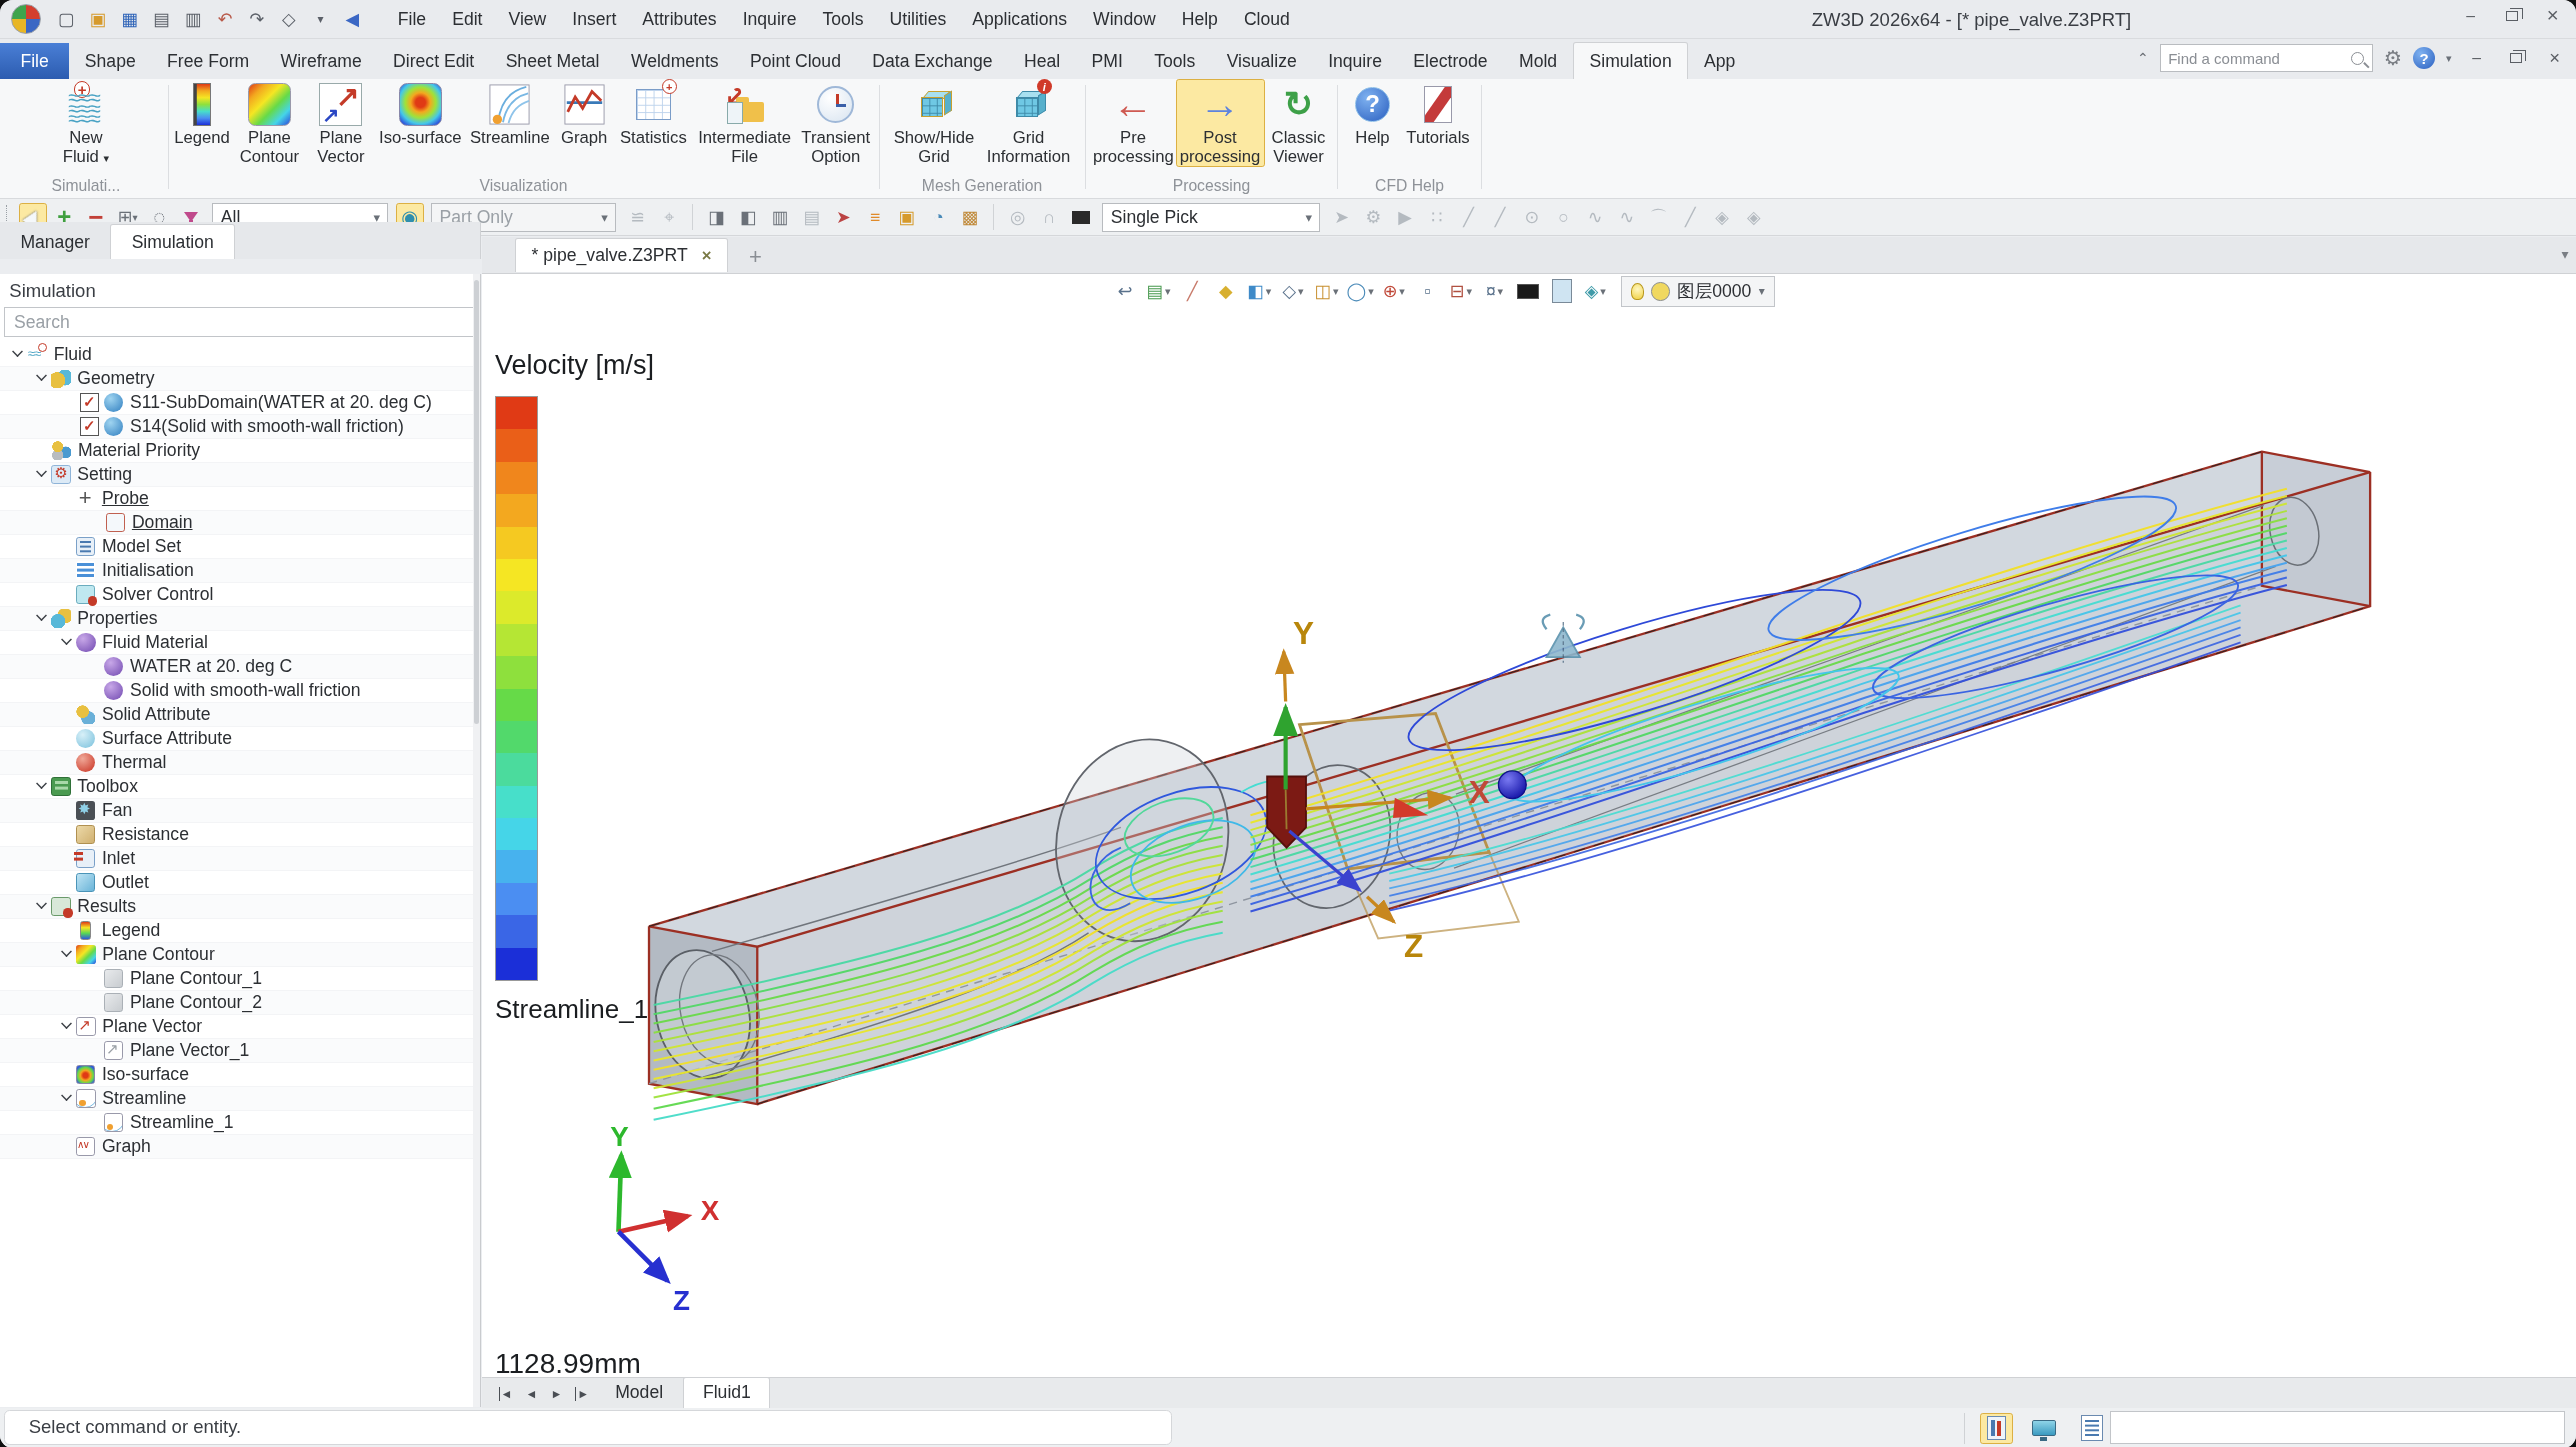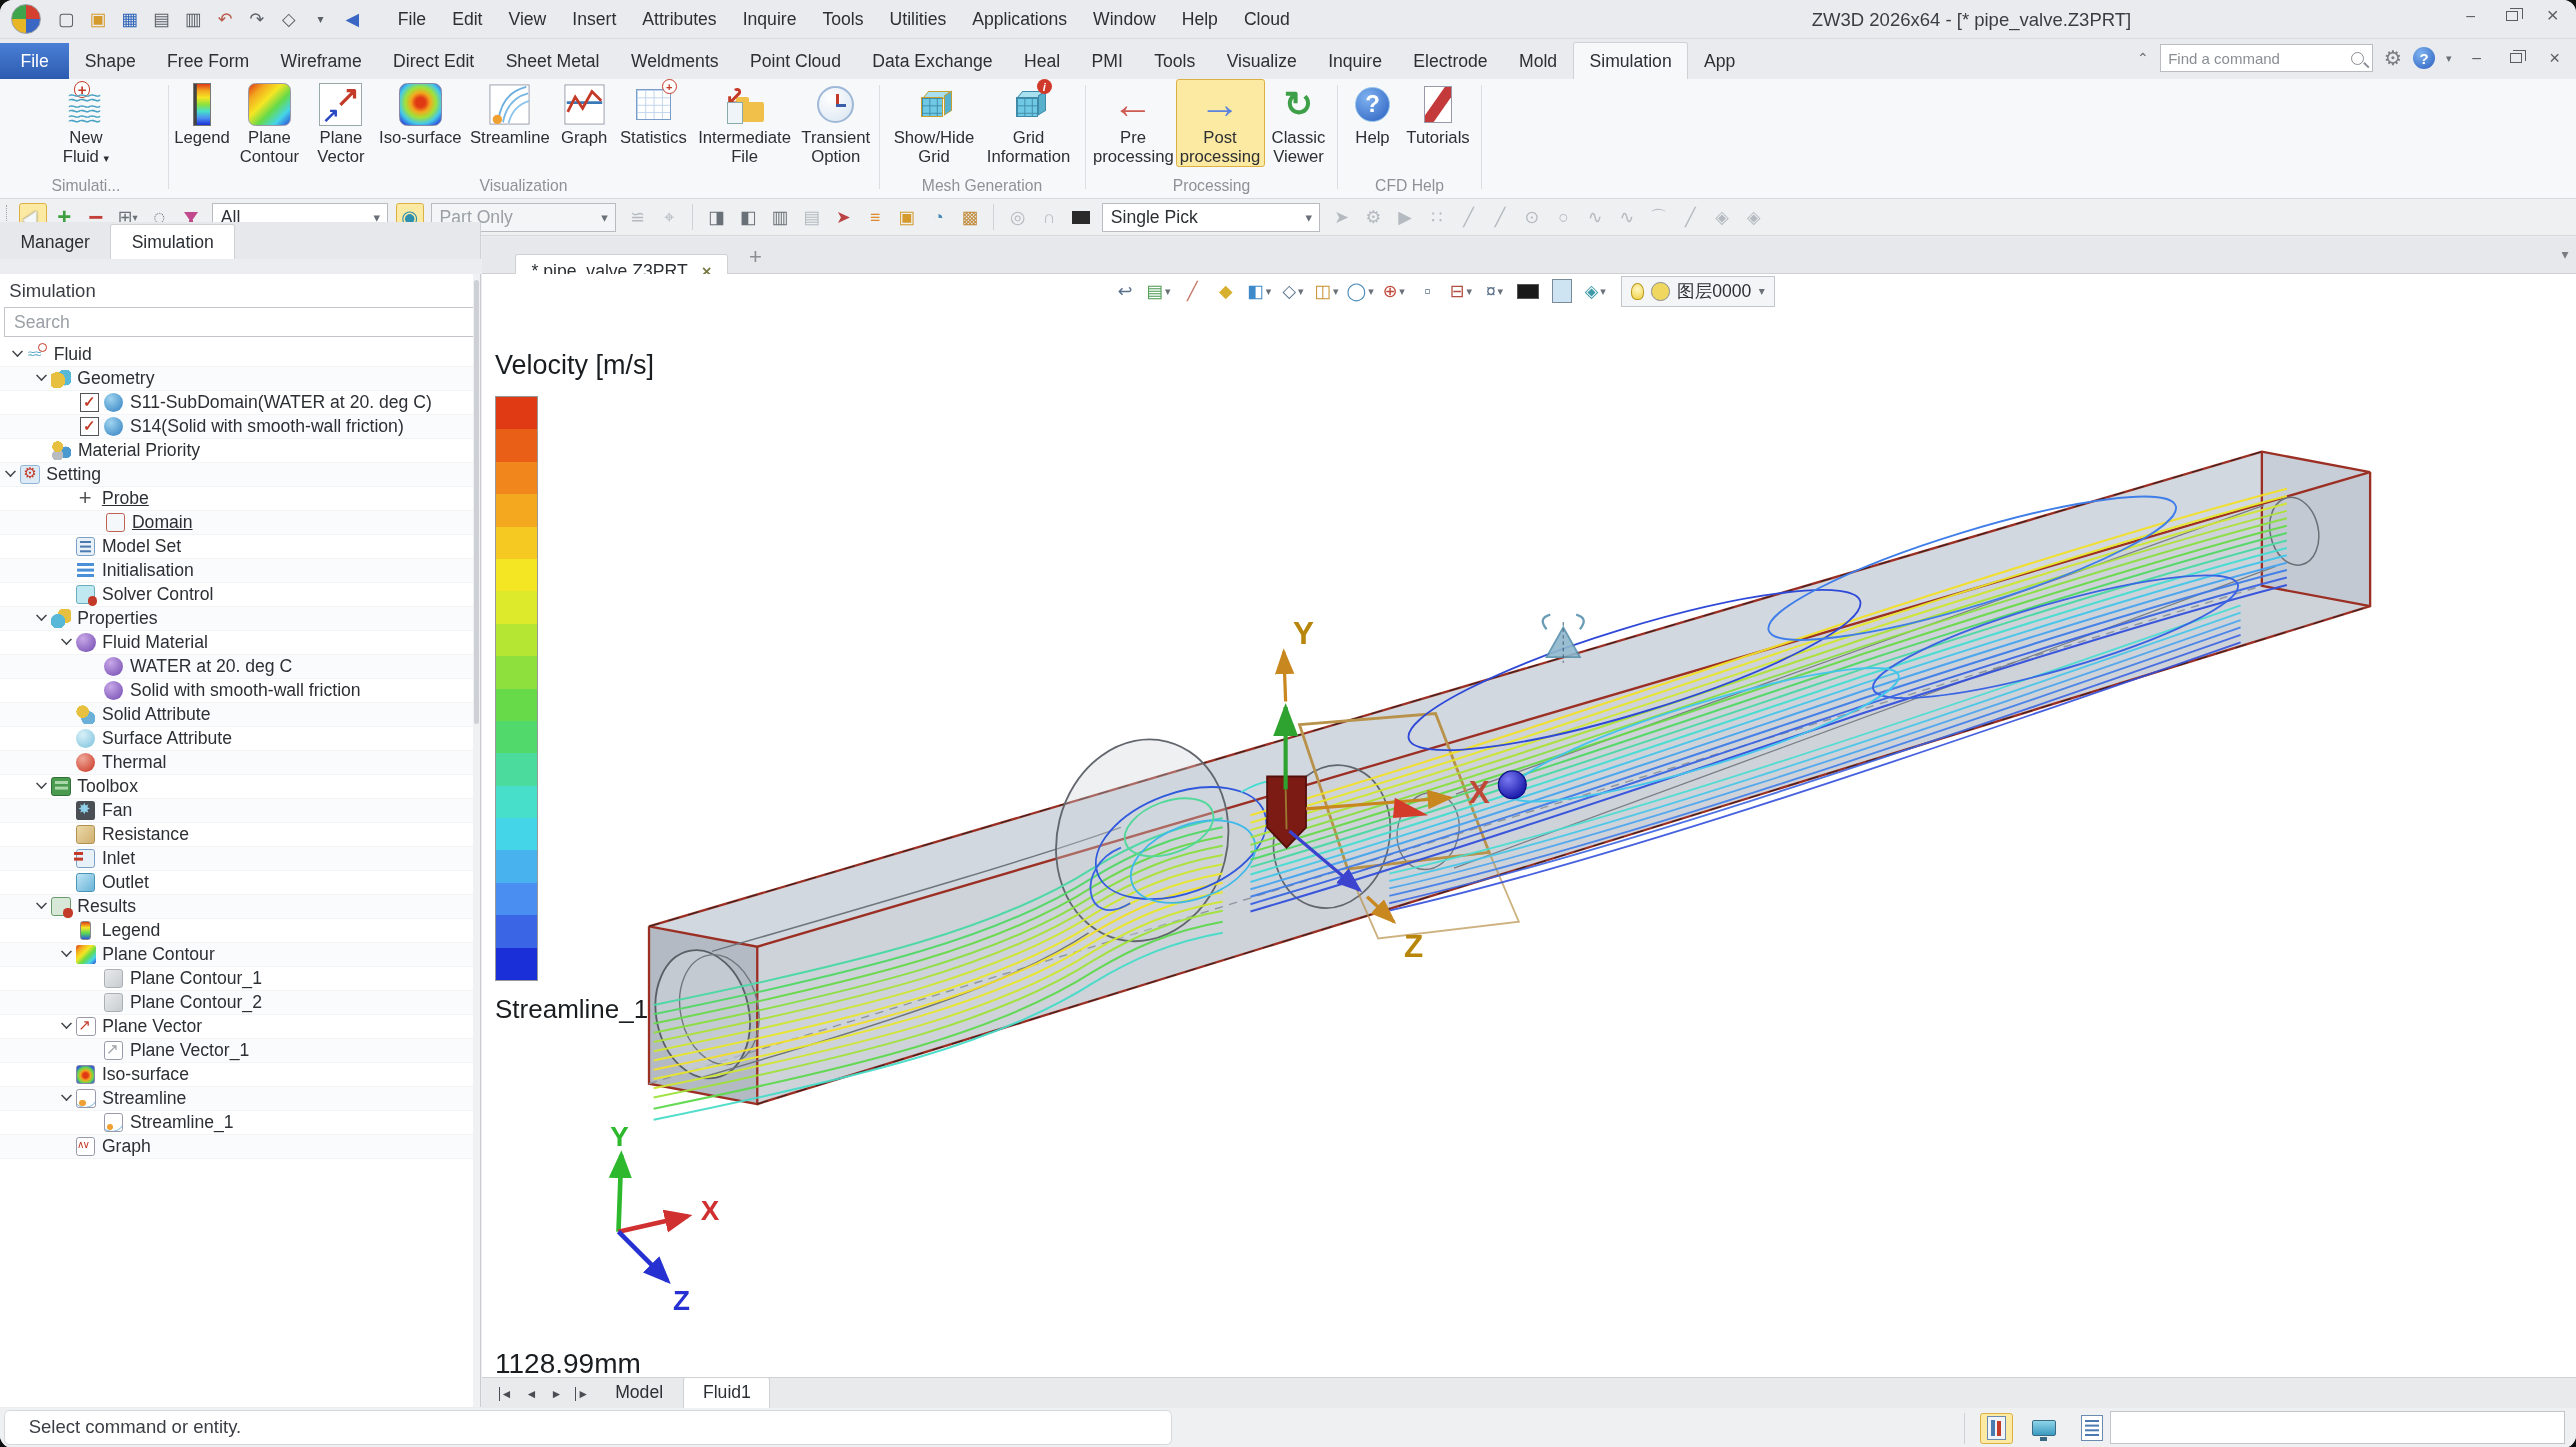--- a/index.html
+++ b/index.html
@@ -102,21 +102,21 @@
   .combo .car{color:#6a7078;font-size:13px;margin-left:9.3px;}
   .combo.dim{color:#9aa0a6;background:#f4f5f6;}
   .vsep{width:0.9px;height:26px;background:#d0d3d6;margin:0 5.6px;}
   .sic.gray{color:#b4bac0;}
 
   
   .paneltabs{position:absolute;left:0;top:222px;width:481px;height:37px;background:#e6e8eb;display:flex;align-items:flex-end;border-right:0.9px solid #cfd1d4;}
   .ptab{padding:6.5px 20.4px;font-size:17.6px;color:#2c2f33;}
   .ptab.active{background:#fff;border:0.9px solid #cfd1d4;border-bottom:none;border-radius:2.8px 2.8px 0 0;}
   .docstrip{position:absolute;left:482px;top:237px;width:2094px;height:37px;background:#e6e8eb;border-bottom:0.9px solid #cfd1d4;}
-  .doctab{position:absolute;left:33px;top:17px;width:213px;height:34px;background:#fff;border:0.9px solid #cfd1d4;border-bottom:none;
+  .doctab{position:absolute;left:33px;top:1px;width:213px;height:34px;background:#fff;border:0.9px solid #cfd1d4;border-bottom:none;
     display:flex;align-items:center;justify-content:center;gap:14px;font-size:17.6px;color:#2c2f33;border-radius:2.8px 2.8px 0 0;}
   .doctab .x{color:#7a7a46;font-weight:bold;font-size:16.7px;}
   .addtab{position:absolute;left:267px;top:7.4px;font-size:22px;color:#8a8e94;}
   .strip-caret{position:absolute;right:7.4px;top:9.3px;color:#7a7e84;font-size:14px;}
 
   
   .leftpanel{position:absolute;left:0;top:274px;width:481px;height:1133px;background:#fff;border-right:0.9px solid #c9cbce;}
   .lp-head{font-size:18.5px;color:#3a3e44;padding:5.6px 9.3px 3.7px;}
   .searchbox{margin:1.9px 3.7px 5.6px;height:30px;border:0.9px solid #c2c5c9;background:#fff;display:flex;align-items:center;
     padding:0 9.3px;font-size:17.6px;color:#9aa0a6;}
@@ -538,21 +538,21 @@
         </div>
       <div class="trow" style="padding-left:80px;">
           <span class="cbx">✓</span>
           <span class="ti i-sphere ball"></span>
           <span class="tlabel">S14(Solid with smooth-wall friction)</span>
         </div>
       <div class="trow" style="padding-left:52px;">
           <span class="ti i-spheres"></span>
           <span class="tlabel">Material Priority</span>
         </div>
-      <div class="trow" style="">
+      <div class="trow" style="padding-left:31px;">
           <span class="aslot">
             <span class="chev"></span>
           </span>
           <span class="ti i-gear"></span>
           <span class="tlabel">Setting</span>
         </div>
       <div class="trow" style="padding-left:76px;text-decoration:underline;">
           <span class="ti i-plus"></span>
           <span class="tlabel">Probe</span>
         </div>

